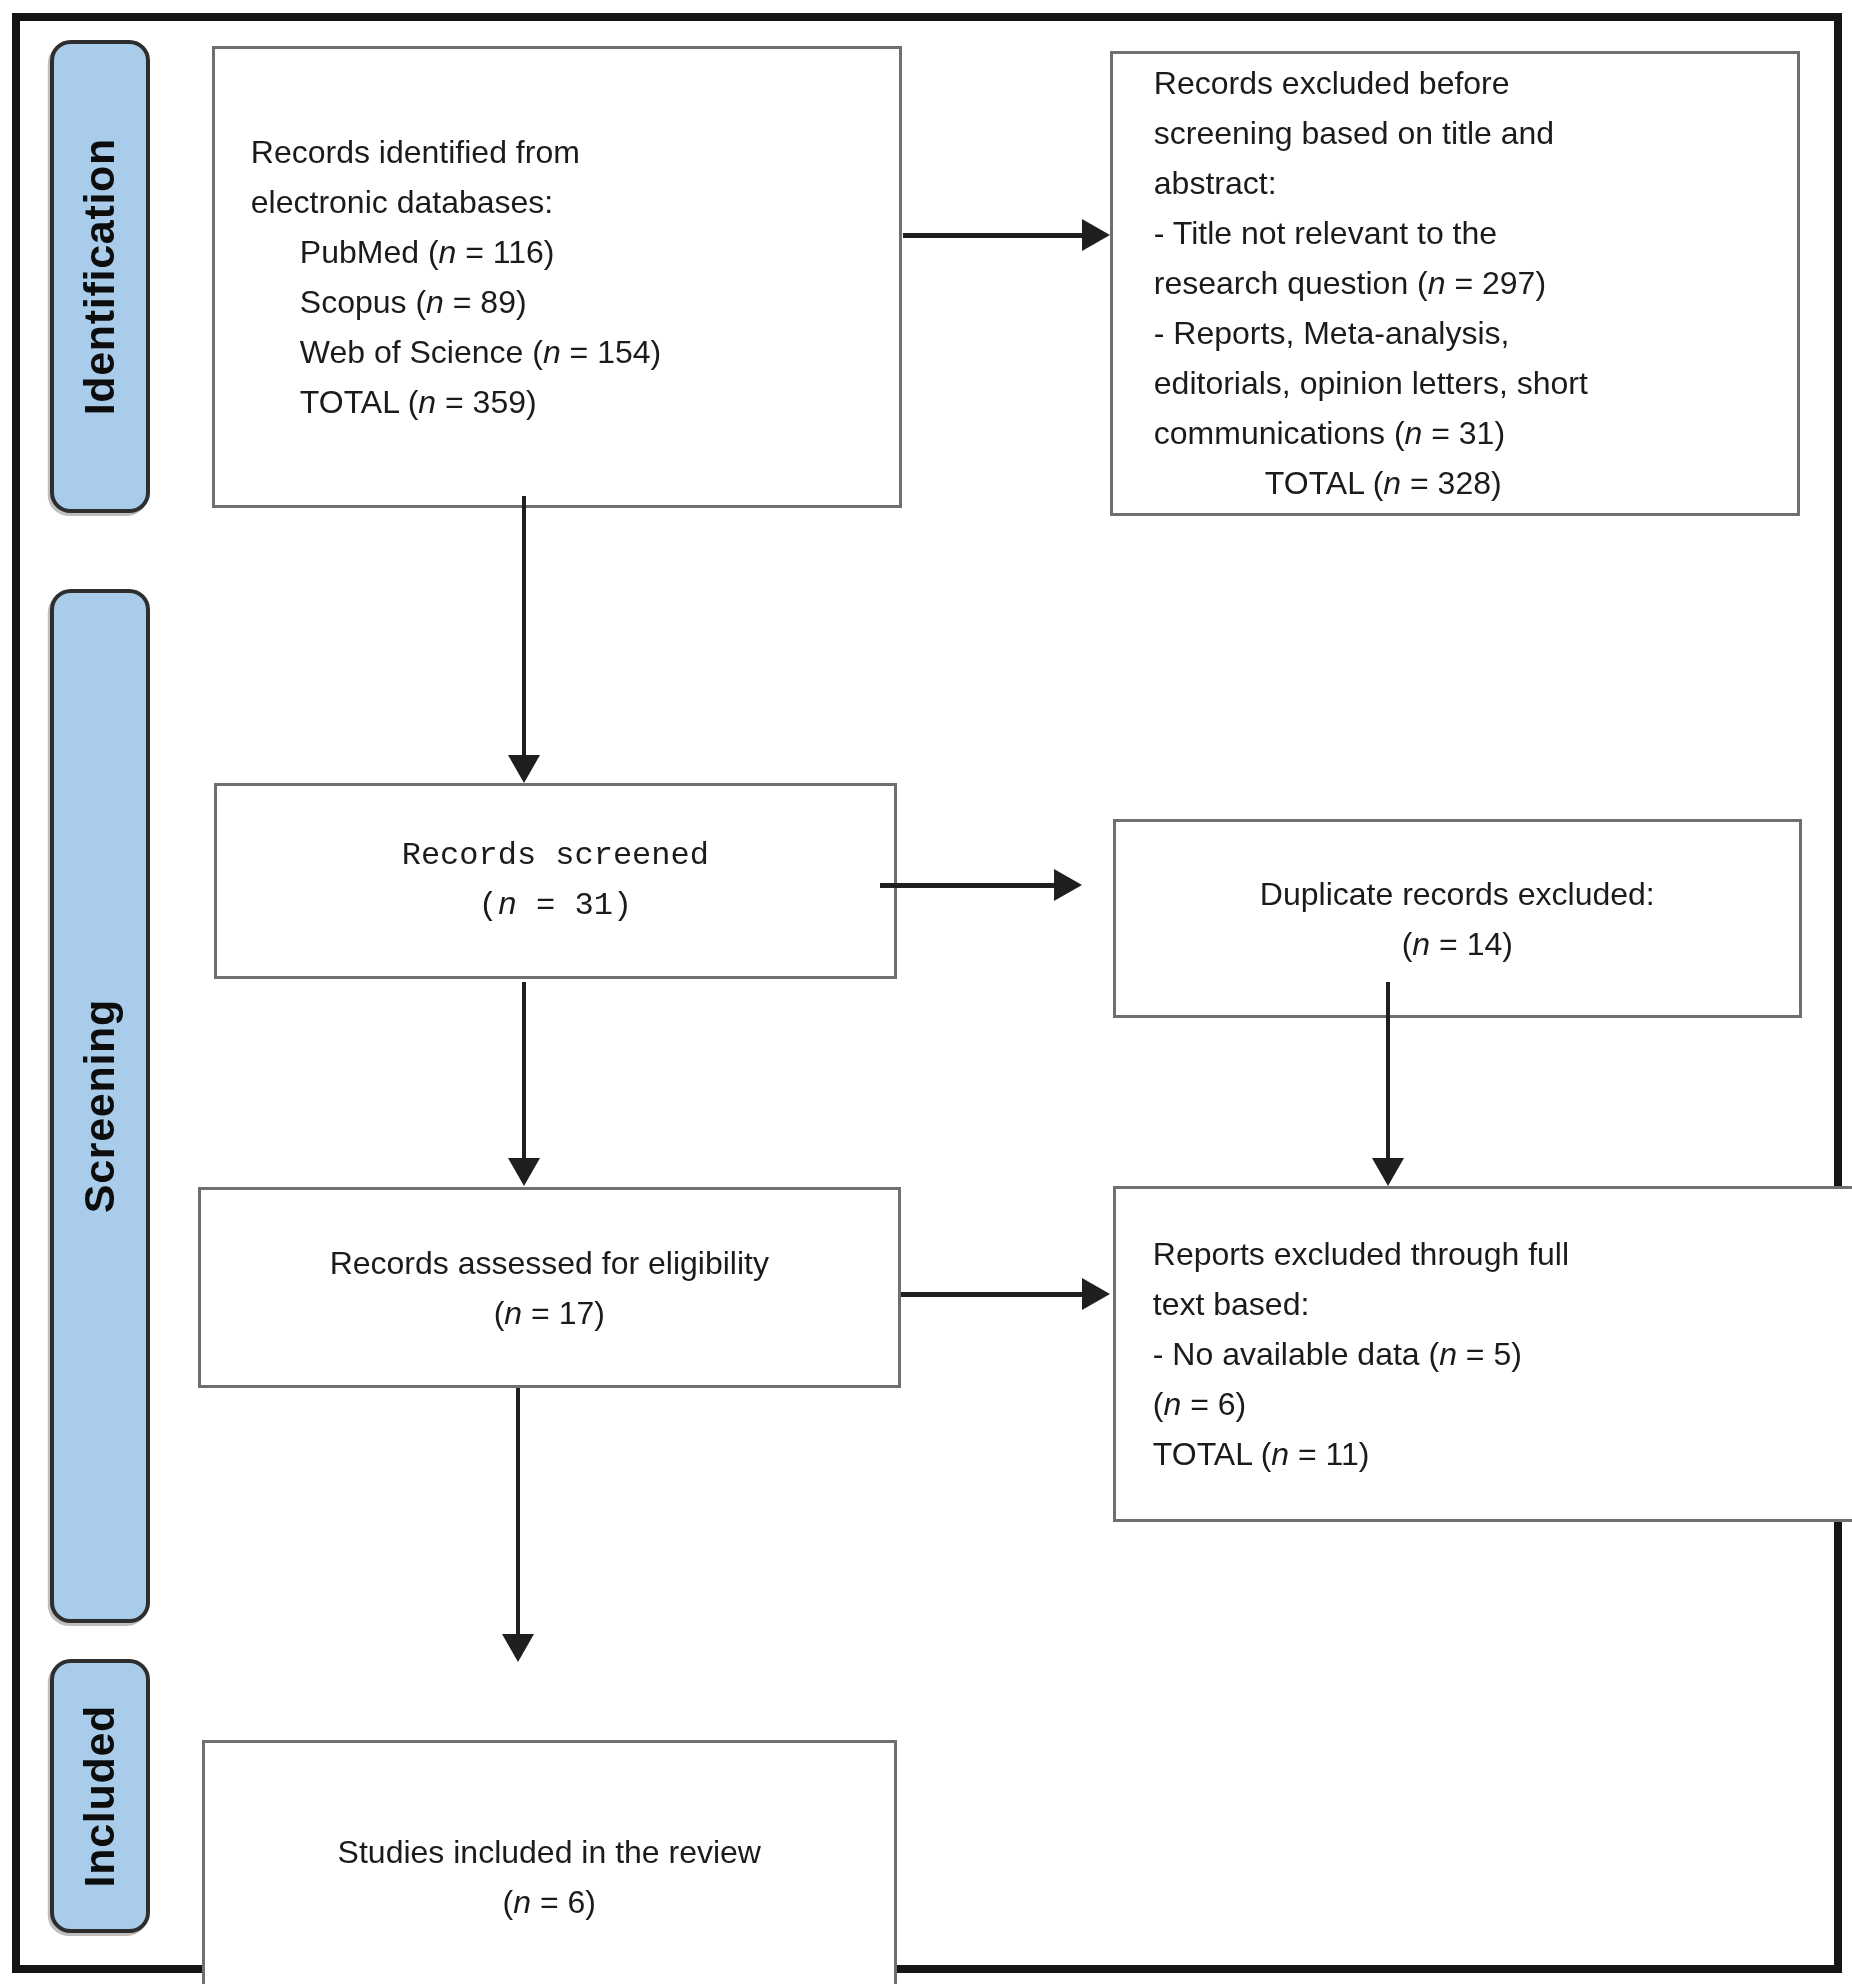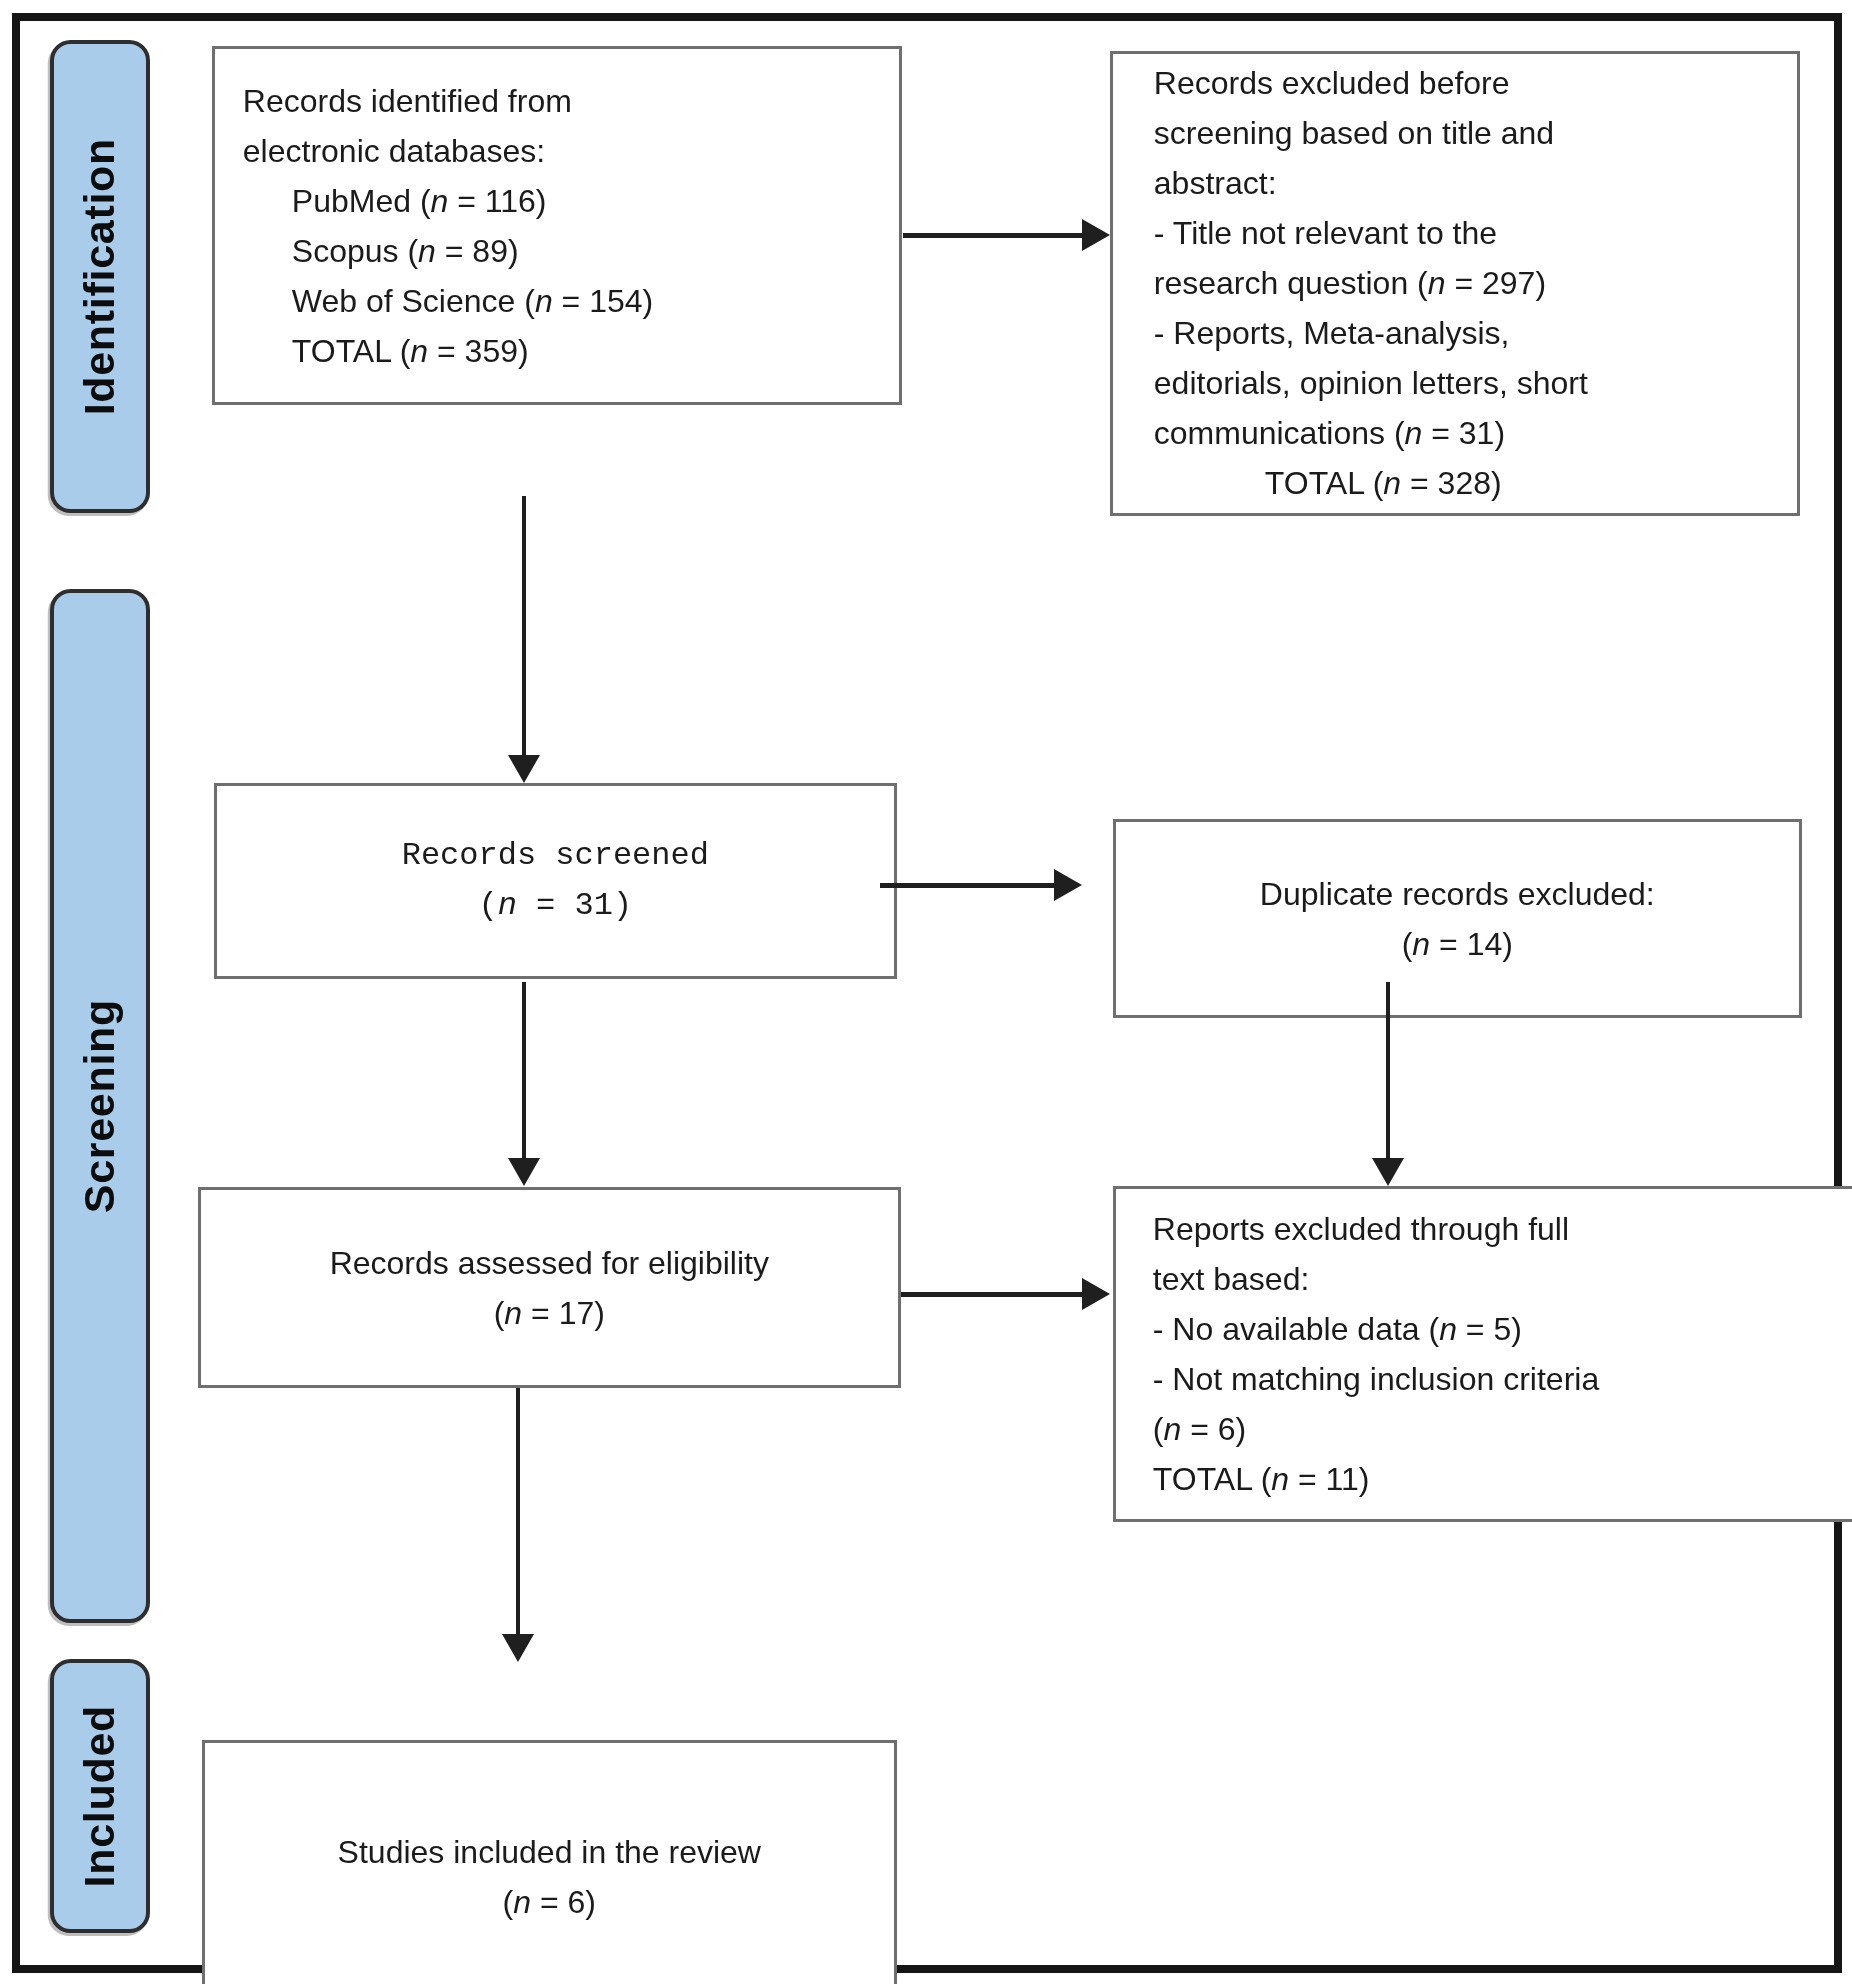--- a/index.html
+++ b/index.html
@@ -59,21 +59,21 @@
   <div class="stage" style="left:30px;top:19px;width:100px;height:473px;">
     <span class="vtext">Identification</span>
   </div>
   <div class="stage" style="left:30px;top:568px;width:100px;height:1034px;">
     <span class="vtext">Screening</span>
   </div>
   <div class="stage" style="left:30px;top:1638px;width:100px;height:274px;">
     <span class="vtext">Included</span>
   </div>
 
-  <div class="box leftalign" style="left:192px;top:25px;width:690px;height:359px;padding-left:28px;">
+  <div class="box leftalign" style="left:192px;top:25px;width:690px;height:462px;padding-left:36px;">
     <div class="line">Records identified from</div>
     <div class="line">electronic databases:</div>
     <div class="line ind">PubMed (<i>n</i> = 116)</div>
     <div class="line ind">Scopus (<i>n</i> = 89)</div>
     <div class="line ind">Web of Science (<i>n</i> = 154)</div>
     <div class="line ind">TOTAL (<i>n</i> = 359)</div>
   </div>
 
   <div class="box leftalign" style="left:1090px;top:29.5px;width:690px;height:465px;padding-left:41px;padding-right:8.8px;">
     <div class="line">Records excluded before</div>
@@ -99,21 +99,20 @@
 
   <div class="box center" style="left:178px;top:1166px;width:703px;height:201px;">
     <div class="line">Records assessed for eligibility</div>
     <div class="line">(<i>n</i> = 17)</div>
   </div>
 
   <div class="box leftalign" style="left:1093px;top:1165px;width:755px;height:336px;padding-left:37px;padding-right:8.8px;">
     <div class="line">Reports excluded through full</div>
     <div class="line">text based:</div>
     <div class="line">- No available data (<i>n</i> = 5)</div>
-    <div class="line">- Not matching inclusion criteria</div>
     <div class="line">(<i>n</i> = 6)</div>
     <div class="line">TOTAL (<i>n</i> = 11)</div>
   </div>
 
   <div class="box center" style="left:182px;top:1719px;width:695px;height:274px;">
     <div class="line">Studies included in the review</div>
     <div class="line">(<i>n</i> = 6)</div>
   </div>
 
   <div>

